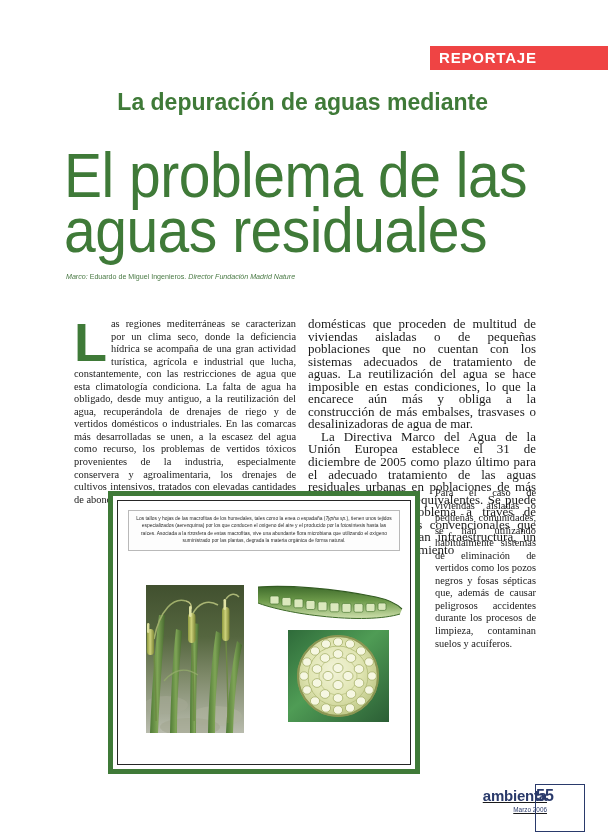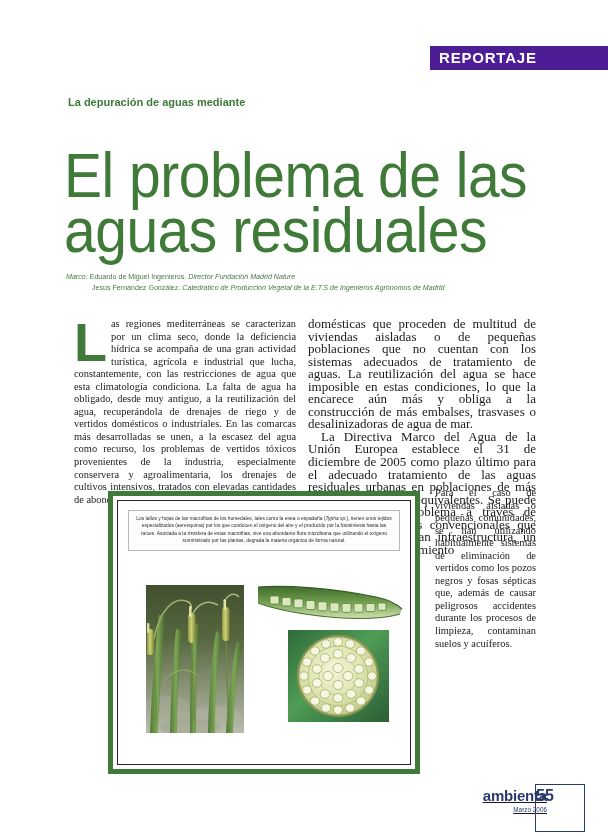--- a/index.html
+++ b/index.html
@@ -16,43 +16,44 @@
     color: #1a1a1a;
   }
 
   
   .header-band {
     position: absolute;
     left: 430px;
     top: 46px;
     width: 178px;
     height: 24px;
-    background: #4c1d95;
+    background: #ef4444;
   }
   .header-band-label {
     color: #ffffff;
     font-family: "Liberation Sans", sans-serif;
     font-weight: bold;
     font-size: 15px;
     letter-spacing: 0.8px;
     line-height: 24px;
     padding-left: 9px;
   }
 
   
   .kicker {
     position: absolute;
     left: 68px;
     top: 92px;
     width: 420px;
     font-family: "Liberation Sans", sans-serif;
     font-weight: bold;
-    font-size: 11px;
+    font-size: 23px;
     line-height: 21px;
     color: #3f7a38;
+    text-align: right;
   }
   .headline {
     position: absolute;
     left: 64px;
     top: 148px;
     width: 470px;
     font-family: "Liberation Sans", sans-serif;
     font-weight: normal;
     font-size: 57px;
     line-height: 49px;
@@ -251,24 +252,20 @@
 
 <div class="headline">
   <span class="l1">El problema de las</span>
   <span class="l2">aguas residuales</span>
 </div>
 
 <div class="byline">
   <span class="lbl">Marco:</span>
   <span>Eduardo de Miguel Ingenieros.</span>
   <span class="role">Director Fundación Madrid Nature</span>
-  <span class="row2">
-    <span>Jesús Fernández González.</span>
-    <span class="role">Catedrático de Producción Vegetal de la E.T.S de Ingenieros Agrónomos de Madrid</span>
-  </span>
 </div>
 
 <div class="col-left">
   <span class="dropcap">L</span>
   <p>as regiones mediterráneas se caracterizan por un clima seco, donde la deficiencia hídrica se acompaña de una gran actividad turística, agrícola e industrial que lucha, constantemente, con las restricciones de agua que esta climatología condiciona. La falta de agua ha obligado, desde muy antiguo, a la reutilización del agua, recuperándola de drenajes de riego y de vertidos domésticos o industriales. En las comarcas más desarrolladas se unen, a la escasez del agua como recurso, los problemas de vertidos tóxicos provenientes de la industria, especialmente conservera y agroalimentaria, los drenajes de cultivos intensivos, tratados con elevadas cantidades de abonos y plaguicidas, y las aguas residuales</p>
 </div>
 
 <div class="col-right-top">
   <p>domésticas que proceden de multitud de viviendas aisladas o de pequeñas poblaciones que no cuentan con los sistemas adecuados de tratamiento de aguas. La reutilización del agua se hace imposible en estas condiciones, lo que la encarece aún más y obliga a la construcción de más embalses, trasvases o desalinizadoras de agua de mar.</p>
   <p>La Directiva Marco del Agua de la Unión Europea establece el 31 de diciembre de 2005 como plazo último para el adecuado tratamiento de las aguas residuales urbanas en poblaciones de más de 2.000 habitantes equivalentes. Se puede hacer frente al problema a través de costosas depuradoras convencionales que requieren de una gran infraestructura, un alto coste de mantenimiento</p>

